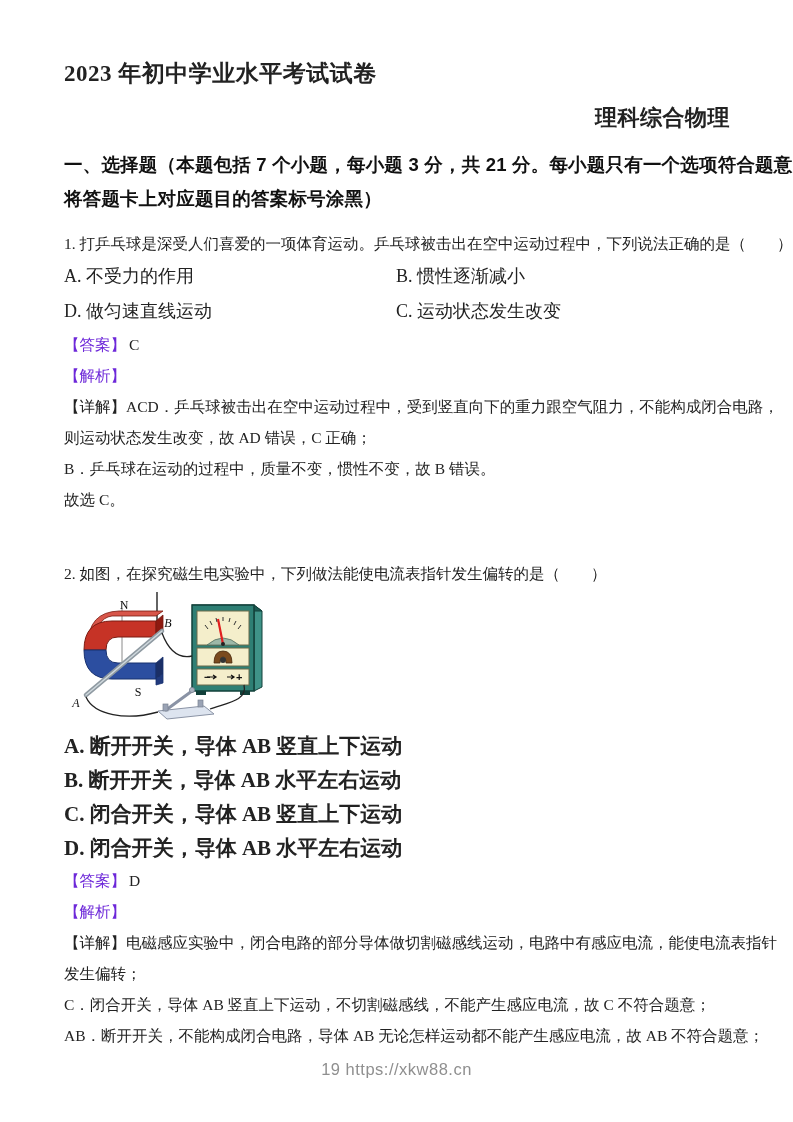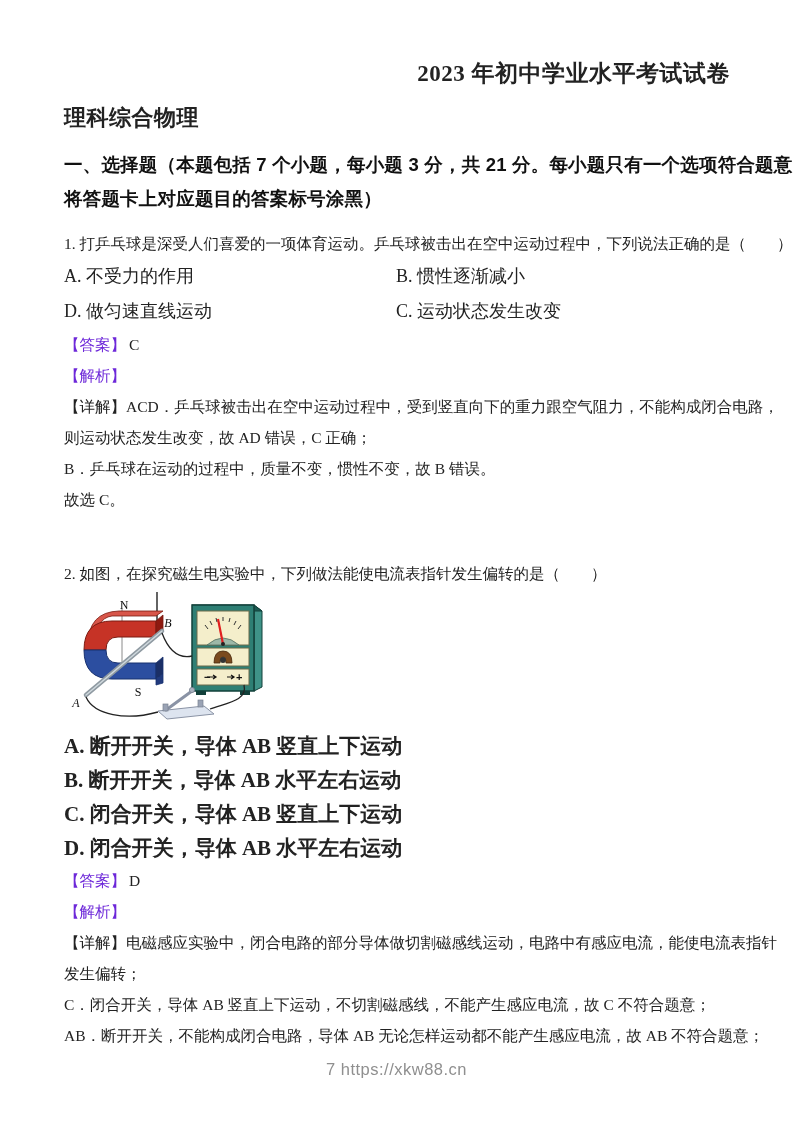--- a/index.html
+++ b/index.html
@@ -8,25 +8,25 @@
     width:793px; height:1122px;
     font-family:"Liberation Serif","DejaVu Serif",serif;
     color:#222222;
     position:relative;
     overflow:hidden;
   }
   .page { position:relative; width:793px; height:1122px; }
   .content { padding:60px 63px 0 64px; }
 
   .doc-title {
-    text-align:right; font-weight:bold; font-size:23px; line-height:28px;
+    text-align:left; font-weight:bold; font-size:23px; line-height:28px;
     margin-bottom:17px; letter-spacing:0.5px;
   }
   .doc-subtitle {
-    text-align:left; font-weight:bold; font-size:22px; line-height:26px;
+    text-align:right; font-weight:bold; font-size:22px; line-height:26px;
     margin-bottom:17px; letter-spacing:0.5px;
   }
   .section-heading {
     font-family:"Liberation Sans","DejaVu Sans",sans-serif;
     font-weight:bold; font-size:18.5px; line-height:34px; color:#111;
     letter-spacing:0.2px;
   }
   .section-heading div { white-space:nowrap; }
 
   .ln { font-size:15.5px; line-height:31px; white-space:nowrap; }
@@ -178,14 +178,14 @@
         <span class="ana-label">【解析】</span>
       </div>
       <div class="ln">【详解】电磁感应实验中，闭合电路的部分导体做切割磁感线运动，电路中有感应电流，能使电流表指针</div>
       <div class="ln">发生偏转；</div>
       <div class="ln">C．闭合开关，导体 AB 竖直上下运动，不切割磁感线，不能产生感应电流，故 C 不符合题意；</div>
       <div class="ln">AB．断开开关，不能构成闭合电路，导体 AB 无论怎样运动都不能产生感应电流，故 AB 不符合题意；</div>
     </div>
 
   </div>
 
-  <div class="footer">7 https://xkw88.cn</div>
+  <div class="footer">19 https://xkw88.cn</div>
 </div>
 
 </body></html>

